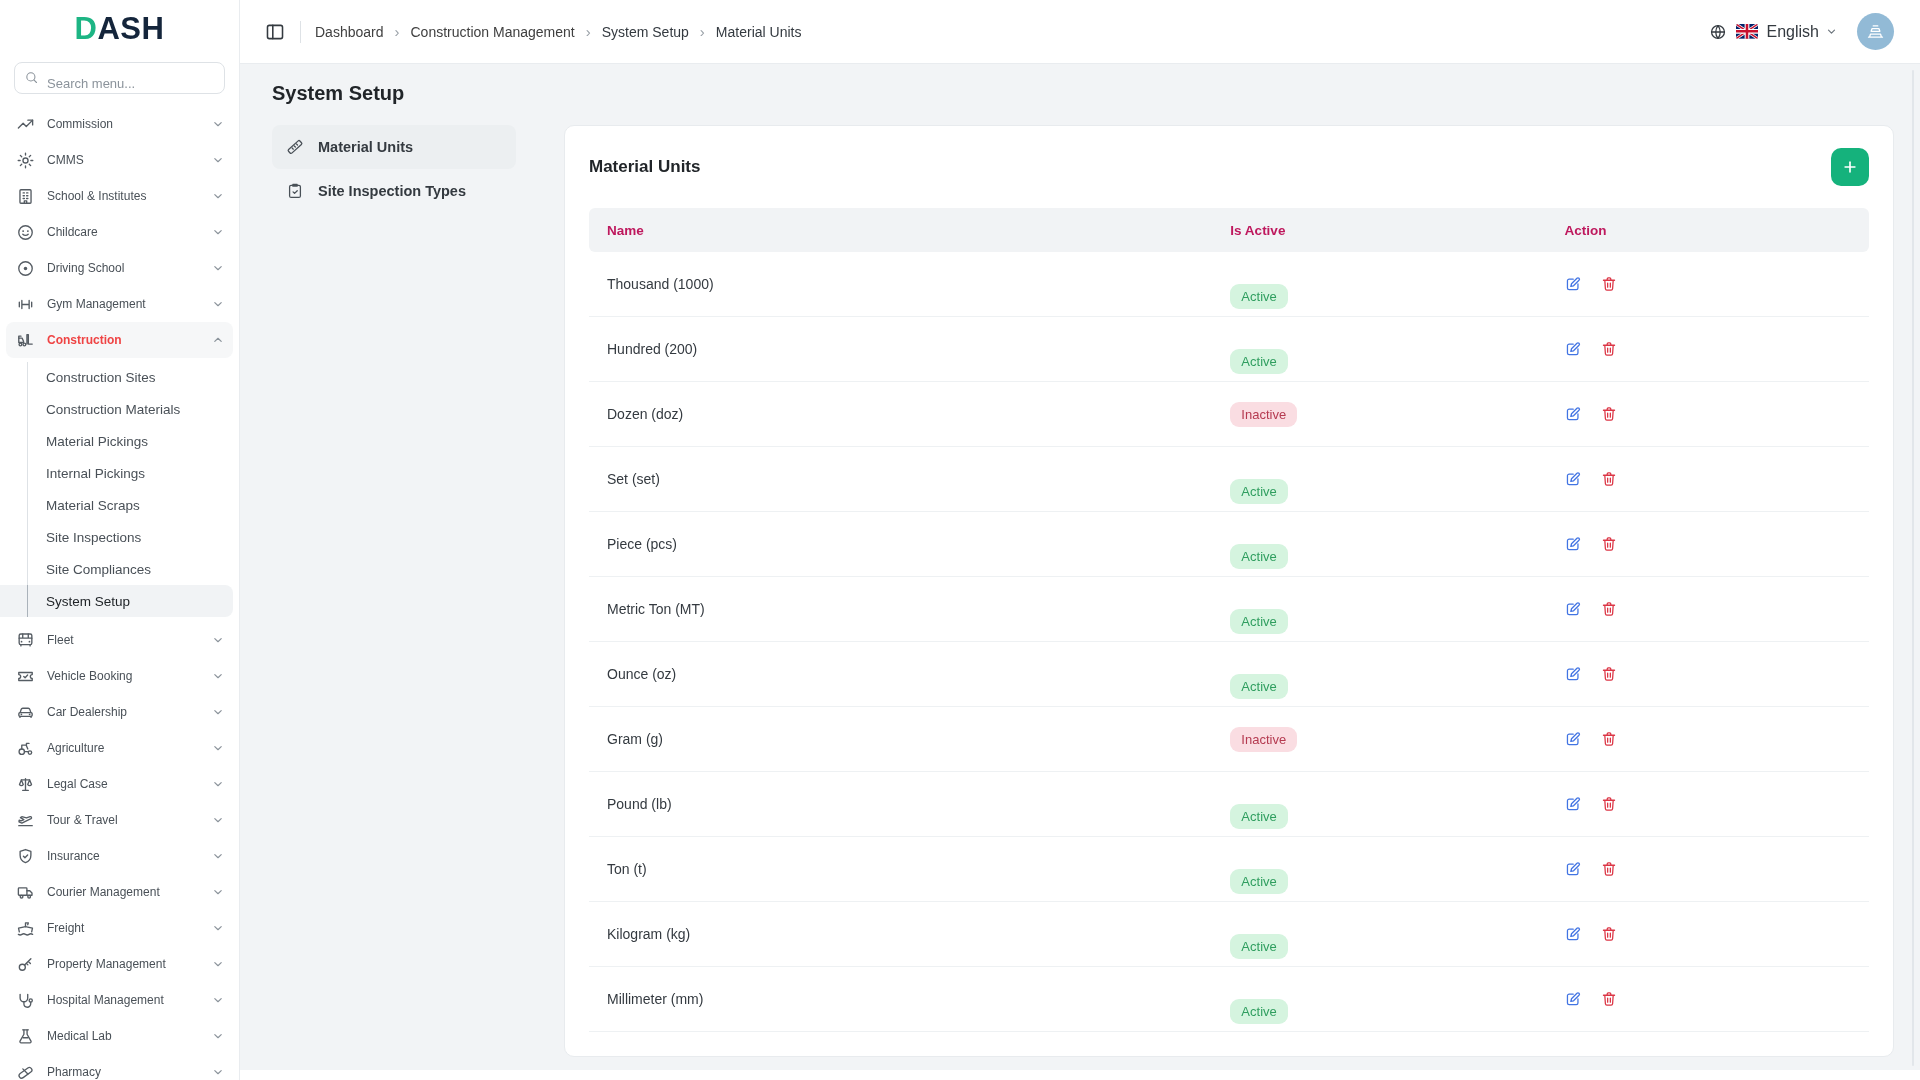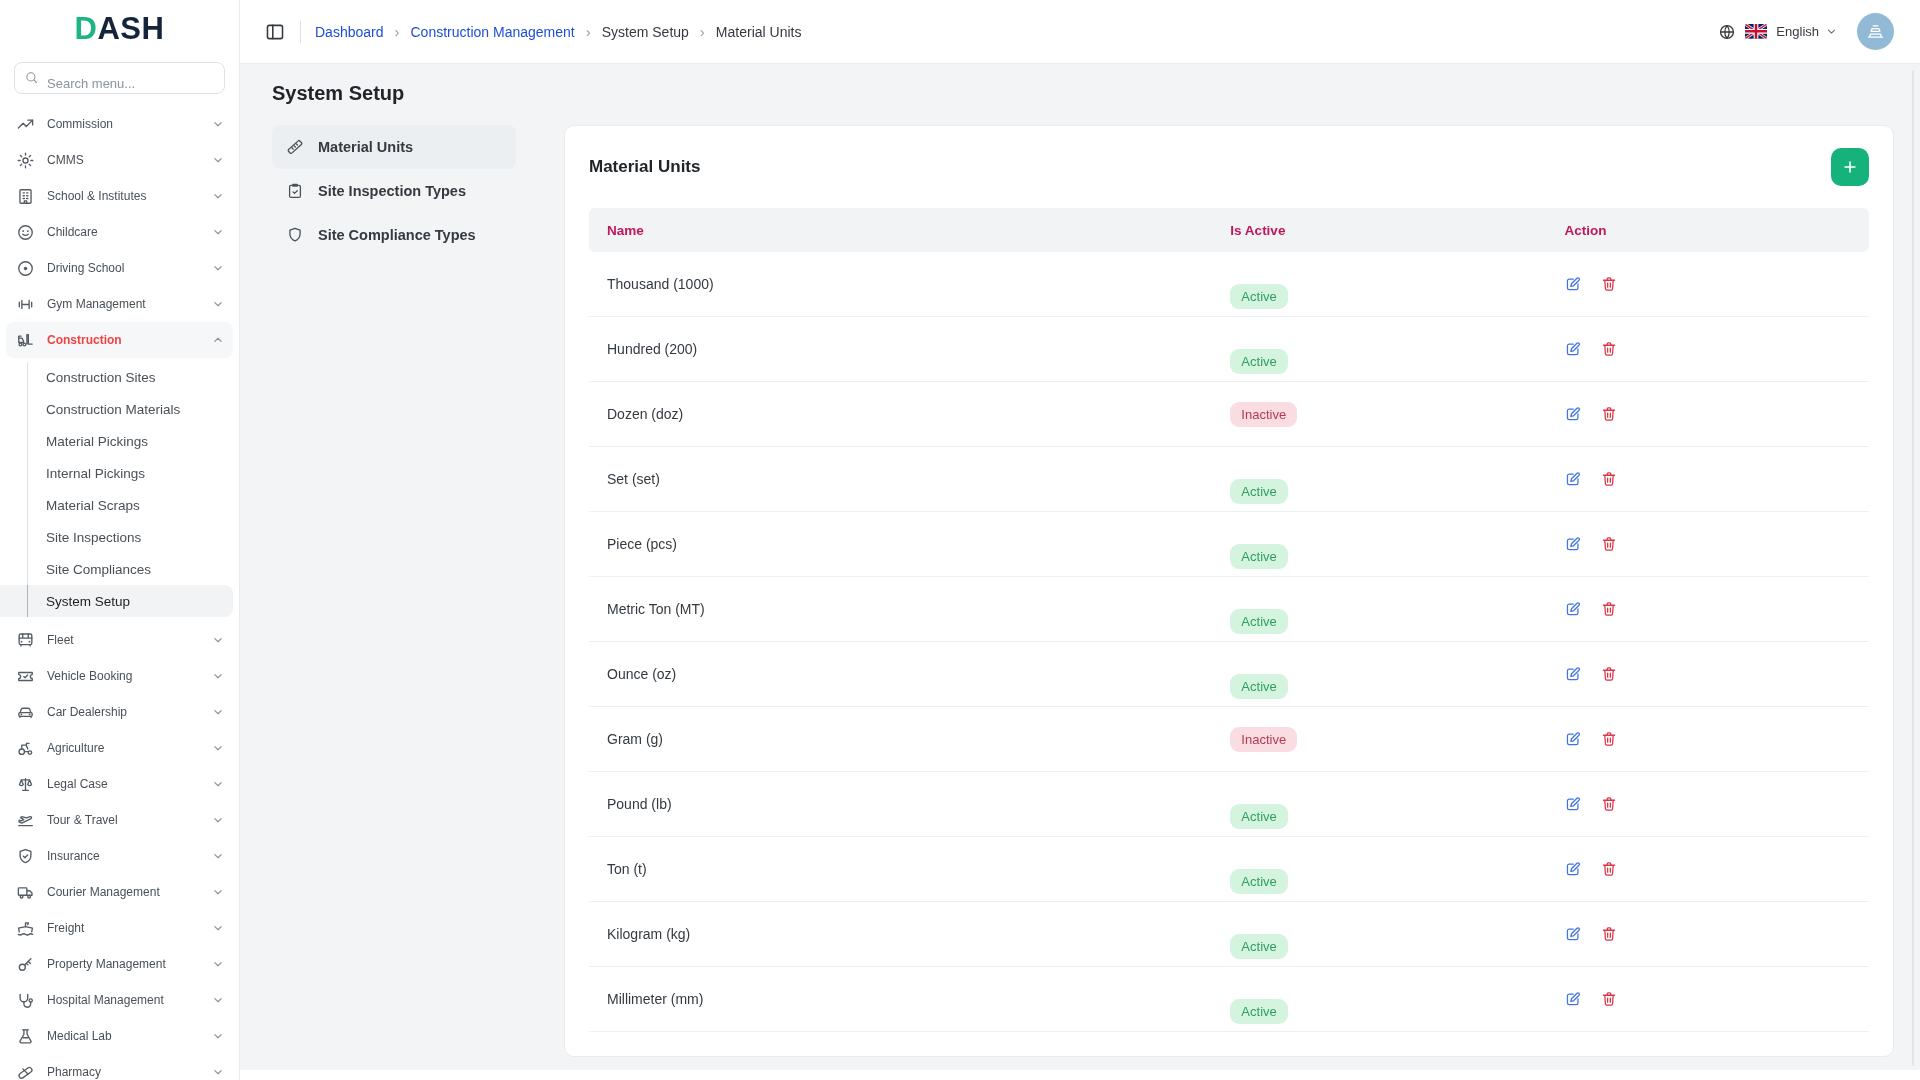--- a/index.html
+++ b/index.html
@@ -25,27 +25,27 @@
   .submenu::before { content:""; position:absolute; left:27px; top:4px; bottom:6px; width:1px; background:#dee2e6; }
   .sub-item { position:relative; height:32px; display:flex; align-items:center; padding-left:46px; margin-right:6px; font-size:13.5px; color:#495057; cursor:pointer; border-radius:0 8px 8px 0; }
   .sub-item.active { background:#f1f3f5; color:#212529; }
   .sub-item.active::before { content:""; position:absolute; left:27px; top:0; bottom:0; width:1px; background:#aab2ba; }
 
   
   .header { position:absolute; left:240px; right:0; top:0; height:64px; background:#fff; border-bottom:1px solid #e9ecef; display:flex; align-items:center; padding:0 26px 0 24px; gap:14px; }
   .toggle-btn { width:22px; height:22px; border:none; background:none; color:#343a40; cursor:pointer; padding:0; }
   .hdr-divider { width:1px; height:22px; background:#dee2e6; }
   .breadcrumb { display:flex; align-items:center; gap:11px; font-size:14px; }
-  .crumb { color:#1d4ed8; cursor:pointer; }
+  .crumb { color:#404040; cursor:pointer; }
   .crumb.strong { color:#343a40; }
   .crumb-sep { color:#9aa1a8; font-size:15px; }
   .hdr-right { margin-left:auto; display:flex; align-items:center; gap:9px; }
   .globe-btn { width:18px; height:18px; color:#343a40; cursor:pointer; }
   .flag { width:22px; height:15px; border-radius:2px; overflow:hidden; display:block; }
-  .lang { display:flex; align-items:center; gap:6px; border:none; background:none; font-family:inherit; font-size:13px; color:#343a40; cursor:pointer; }
+  .lang { display:flex; align-items:center; gap:6px; border:none; background:none; font-family:inherit; font-size:16px; color:#343a40; cursor:pointer; }
   .lang-chevron { width:13px; height:13px; color:#6c757d; }
   .avatar { width:37px; height:37px; border-radius:50%; background:var(--avatar-bg); display:flex; align-items:center; justify-content:center; cursor:pointer; margin-left:10px; }
   .avatar .ico { width:21px; height:21px; }
 
   
   .main { position:absolute; left:240px; right:0; top:64px; bottom:0; padding:16px 26px 0 32px; overflow:hidden; }
   .page-title { font-size:20px; font-weight:700; color:#212529; margin:2px 0 20px; }
   .content-row { display:flex; align-items:flex-start; }
   .tabs { width:244px; flex:none; margin-right:48px; }
   .tab { height:44px; display:flex; align-items:center; gap:14px; padding:0 14px; border-radius:8px; font-size:14.5px; font-weight:600; color:#343a40; cursor:pointer; }
@@ -477,28 +477,20 @@
         <div class="tab">
           <span class="tab-icon ico">
             <svg viewBox="0 0 24 24" fill="none" stroke="currentColor" stroke-width="1.7" stroke-linecap="round" stroke-linejoin="round">
               <rect x="4.8" y="4.4" width="14.4" height="16.2" rx="2"></rect>
               <path d="M9.2 3.2h5.6v2.4H9.2z"></path>
               <path d="M9.4 13.2l2 2 3.6-3.6"></path>
             </svg>
           </span>
           <span>Site Inspection Types</span>
         </div>
-        <div class="tab">
-          <span class="tab-icon ico">
-            <svg viewBox="0 0 24 24" fill="none" stroke="currentColor" stroke-width="1.7" stroke-linecap="round" stroke-linejoin="round">
-              <path d="M12 3.2l6.8 2.4v4.8c0 4.6-2.9 8-6.8 9.4-3.9-1.4-6.8-4.8-6.8-9.4V5.6z"></path>
-            </svg>
-          </span>
-          <span>Site Compliance Types</span>
-        </div>
       </nav>
     <section class="card">
       <div class="panel-head">
         <h2 class="panel-title">Material Units</h2>
         <button class="add-btn">
           <span class="ico">
               <svg viewBox="0 0 24 24" fill="none" stroke="currentColor" stroke-width="2.2" stroke-linecap="round" stroke-linejoin="round">
                 <line x1="12" y1="5.5" x2="12" y2="18.5"></line>
                 <line x1="5.5" y1="12" x2="18.5" y2="12"></line>
               </svg>

